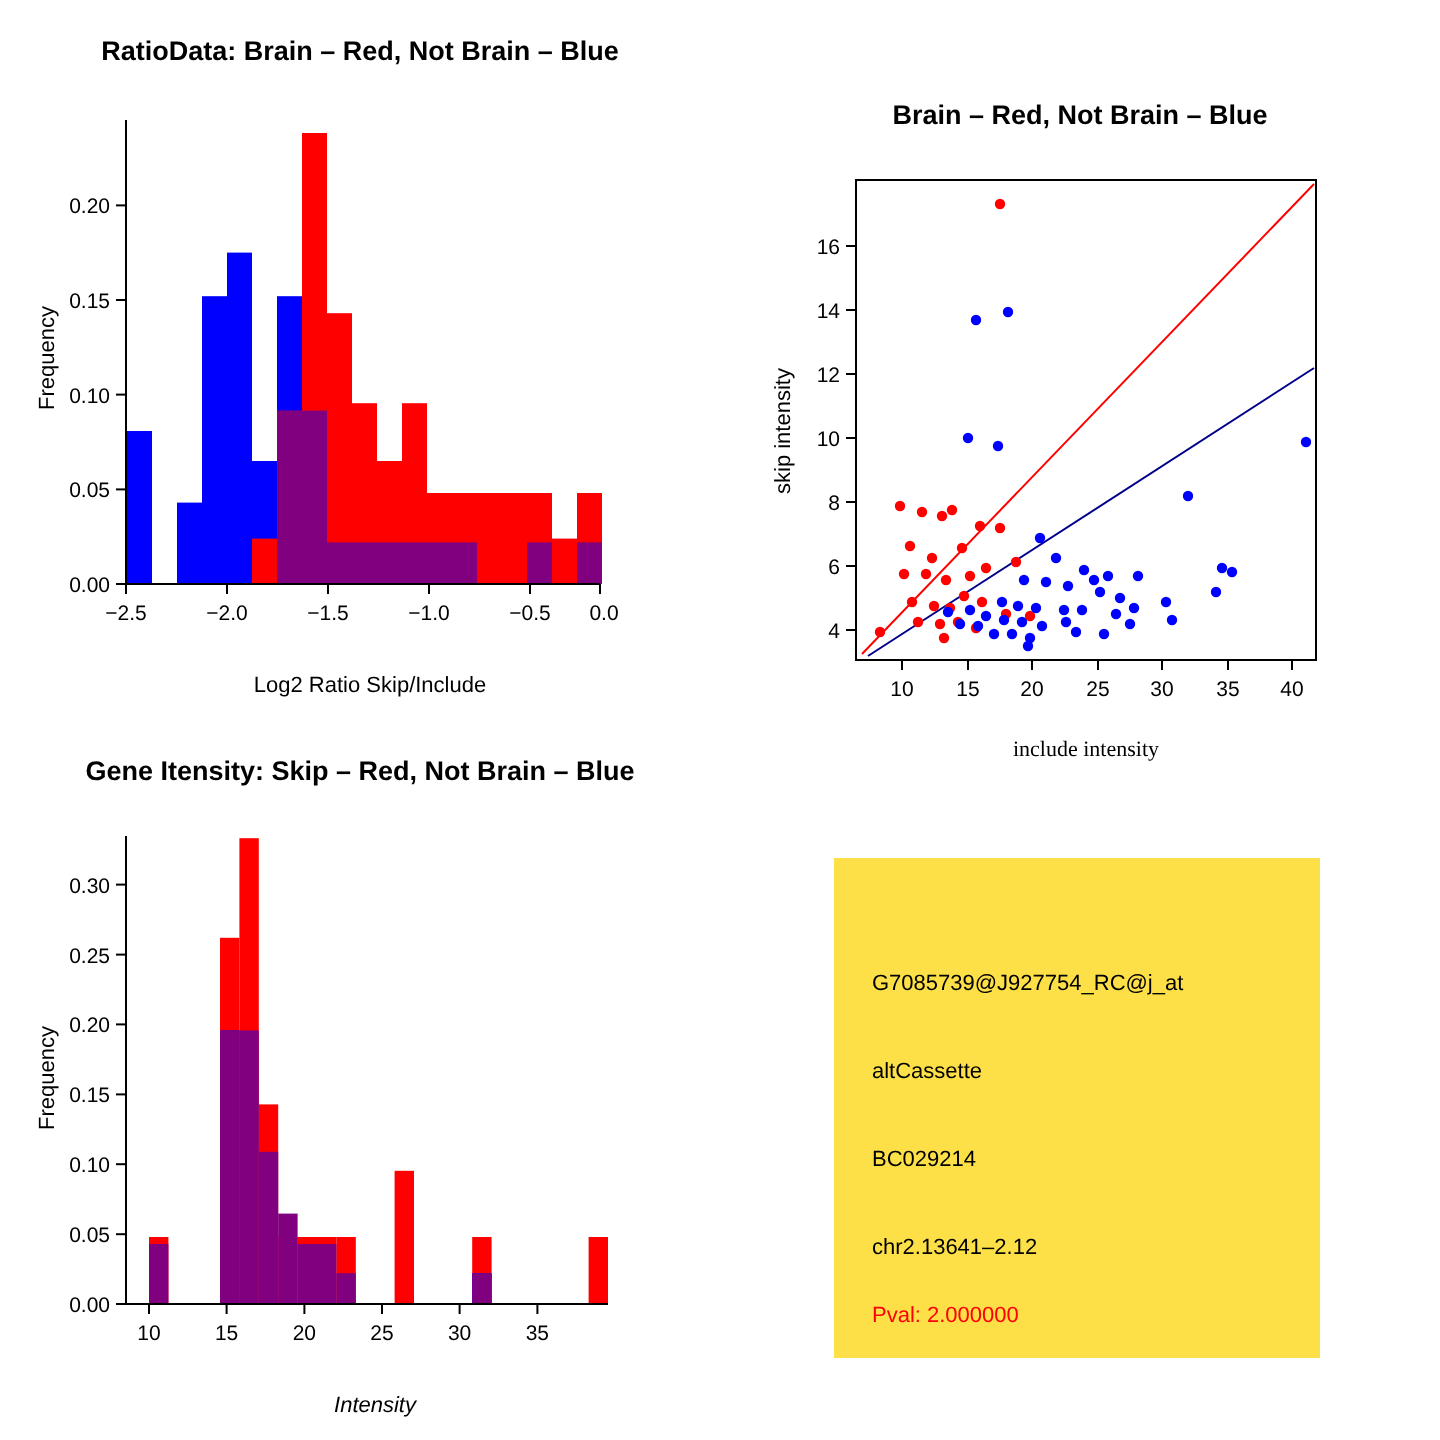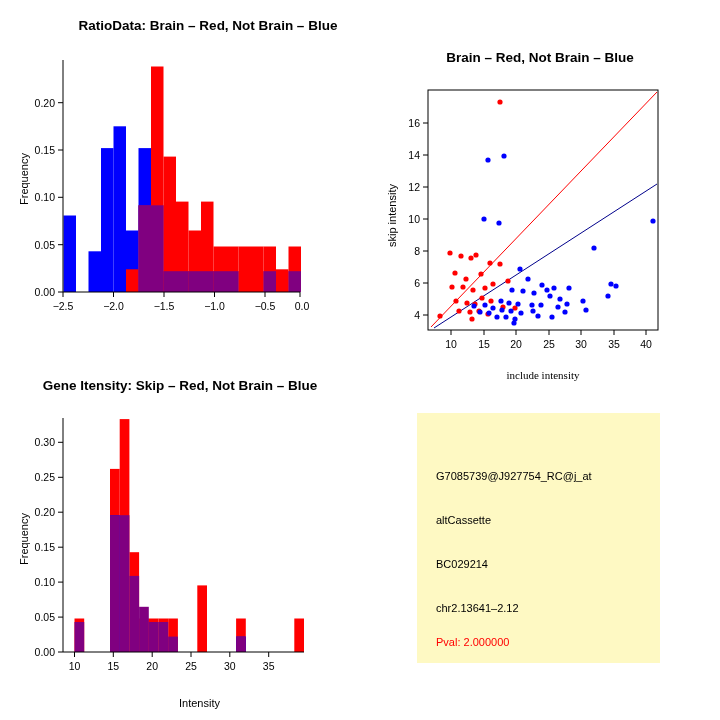--- a/index.html
+++ b/index.html
@@ -16,31 +16,32 @@
   .axis-label{font-size:11px;text-align:center;}
   .ylab{
     font-size:11px;
     transform:rotate(-90deg);
     transform-origin:left top;
     white-space:nowrap;
   }
   .tick{font-size:10.5px;}
   svg{display:block;}
   .infobox{
-    background:#fef9c3;
+    background:#fde047;
     border:0;
+    margin-top:16px;
   }
   .infoline{font-size:11px;color:#000;}
   .infoline.pval{color:#ff0000;}
 </style>
 </head>
 <body>
 
 <div class="panel" style="left:0px;top:0px;width:360px;height:360px;">
-  <div class="title" style="position:absolute;left:0;top:18px;width:360px;padding-left:28px;">RatioData: Brain – Red, Not Brain – Blue</div>
+  <div class="title" style="position:absolute;left:0;top:18px;width:360px;">RatioData: Brain – Red, Not Brain – Blue</div>
   <svg width="360" height="360" style="position:absolute;left:0;top:0;">
 
     <g>
 
       <rect x="63.5" y="215.5" width="12.5" height="76.5" fill="#0000ff"></rect>
       <rect x="88.5" y="251.3" width="12.5" height="40.7" fill="#0000ff"></rect>
       <rect x="101.0" y="148.1" width="12.5" height="143.9" fill="#0000ff"></rect>
       <rect x="113.5" y="126.3" width="12.5" height="165.7" fill="#0000ff"></rect>
       <rect x="126.0" y="230.5" width="12.5" height="61.5" fill="#0000ff"></rect>
       <rect x="138.5" y="148.1" width="12.5" height="143.9" fill="#0000ff"></rect>
@@ -105,20 +106,21 @@
       <text x="55" y="154" text-anchor="end">0.15</text>
       <text x="55" y="106.7" text-anchor="end">0.20</text>
       <text x="63" y="310" text-anchor="middle">−2.5</text>
       <text x="113.5" y="310" text-anchor="middle">−2.0</text>
       <text x="164" y="310" text-anchor="middle">−1.5</text>
       <text x="214.5" y="310" text-anchor="middle">−1.0</text>
       <text x="265" y="310" text-anchor="middle">−0.5</text>
       <text x="302" y="310" text-anchor="middle">0.0</text>
     </g>
   </svg>
+  <div class="axis-label" style="position:absolute;left:60px;top:337px;width:250px;">Log2 Ratio Skip/Include</div>
   <div class="ylab" style="position:absolute;left:18px;top:205px;">Frequency</div>
 </div>
 
 <div class="panel" style="left:360px;top:0px;width:360px;height:360px;margin-top:32px;">
   <div class="title" style="position:absolute;left:0;top:18px;width:360px;">Brain – Red, Not Brain – Blue</div>
   <svg width="360" height="360" style="position:absolute;left:0;top:0;">
 
     <rect x="68" y="58" width="230" height="240" fill="none" stroke="#000" stroke-width="1"></rect>
 
     <line x1="71" y1="295" x2="297" y2="60" stroke="#ff0000" stroke-width="1"></line>
@@ -296,21 +298,21 @@
       <text x="55" y="121.3" text-anchor="end">0.25</text>
       <text x="55" y="86.3" text-anchor="end">0.30</text>
       <text x="74.5" y="310" text-anchor="middle">10</text>
       <text x="113.3" y="310" text-anchor="middle">15</text>
       <text x="152.2" y="310" text-anchor="middle">20</text>
       <text x="191.0" y="310" text-anchor="middle">25</text>
       <text x="229.8" y="310" text-anchor="middle">30</text>
       <text x="268.7" y="310" text-anchor="middle">35</text>
     </g>
   </svg>
-  <div class="axis-label" style="position:absolute;left:79px;top:337px;width:241px;">Intensity</div>
+  <div class="axis-label" style="position:absolute;left:67px;top:337px;width:241px;font-style:italic;">Intensity</div>
   <div class="ylab" style="position:absolute;left:18px;top:205px;">Frequency</div>
 </div>
 
 <div class="panel infobox" style="left:417px;top:413px;width:243px;height:250px;">
   <div class="infoline" style="position:absolute;left:19px;top:57px;">G7085739@J927754_RC@j_at</div>
   <div class="infoline" style="position:absolute;left:19px;top:101px;">altCassette</div>
   <div class="infoline" style="position:absolute;left:19px;top:145px;">BC029214</div>
   <div class="infoline" style="position:absolute;left:19px;top:189px;">chr2.13641–2.12</div>
   <div class="infoline pval" style="position:absolute;left:19px;top:223px;">Pval: 2.000000</div>
 </div>

